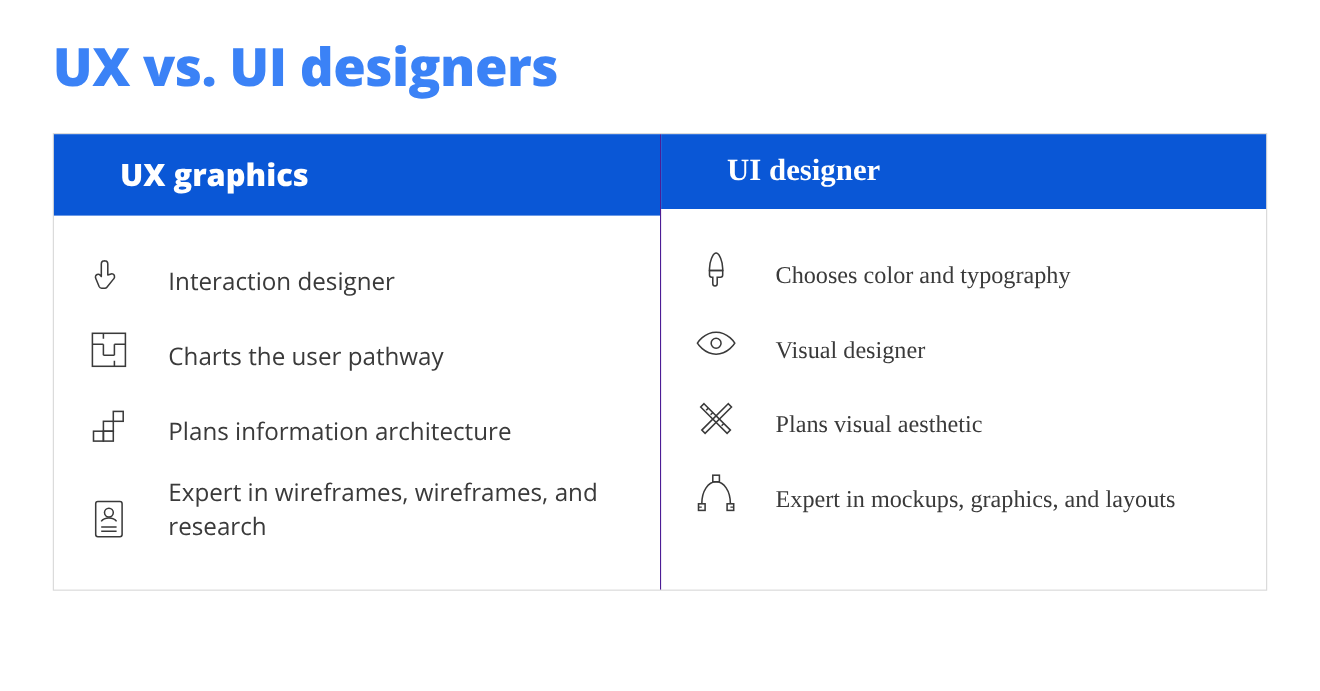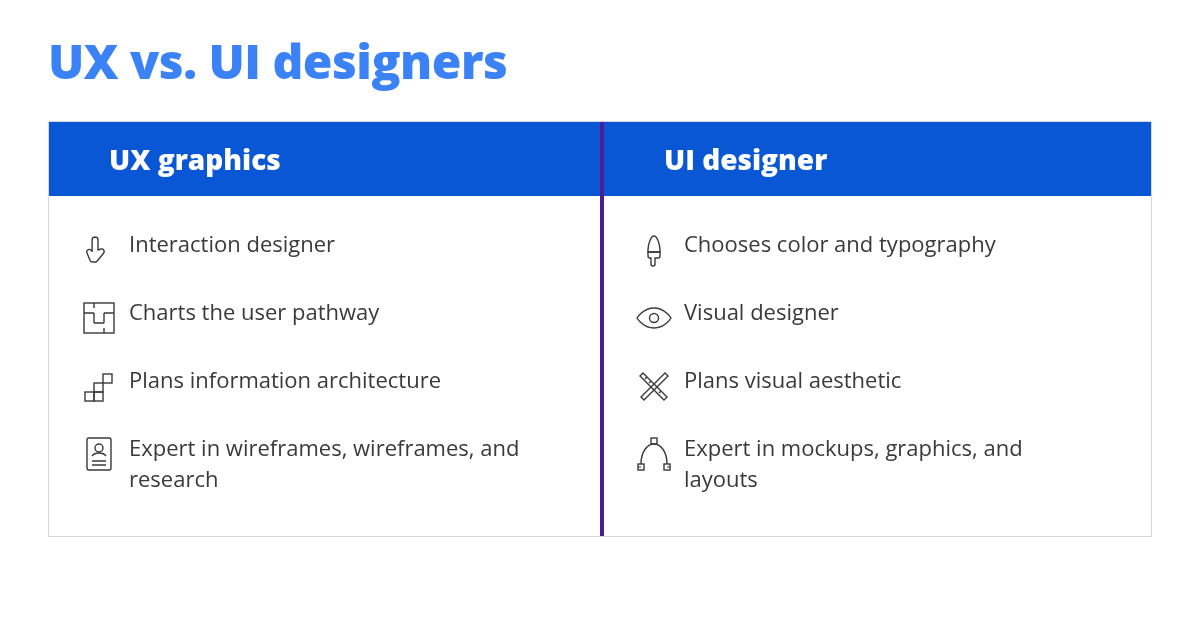--- a/index.html
+++ b/index.html
@@ -16,36 +16,36 @@
     font-weight:800;
     color:#3b82f6;
     margin:10px 0 28px 0;
     letter-spacing:-0.5px;
   }
   .table {
     display:flex;
     border:1px solid #d8d8d8;
   }
   .col { flex:1 1 50%; }
-  .col + .col { border-left:4px solid #4c1d95; }
+  .col + .col { border-left:1px solid #4c1d95;font-family:Liberation Serif, serif; }
   .col-head {
     background:#0a57d6;
     color:#ffffff;
     font-size:28px;
     font-weight:800;
     padding:18px 32px 18px 60px;
     text-align:left;
   }
   .col-body {
     padding:20px 28px 30px 28px;
   }
   .item {
     display:flex;
-    align-items:flex-start;
-    gap:8px;
+    align-items:flex-end;
+    gap:32px;
     padding:12px 0;
   }
   .ic {
     width:44px; height:44px;
     flex:0 0 44px;
     display:flex; align-items:center; justify-content:center;
   }
   .ic svg { width:40px; height:40px; stroke:#3a3a3a; fill:none; stroke-width:1.4; }
   .label {
     font-size:22px;

